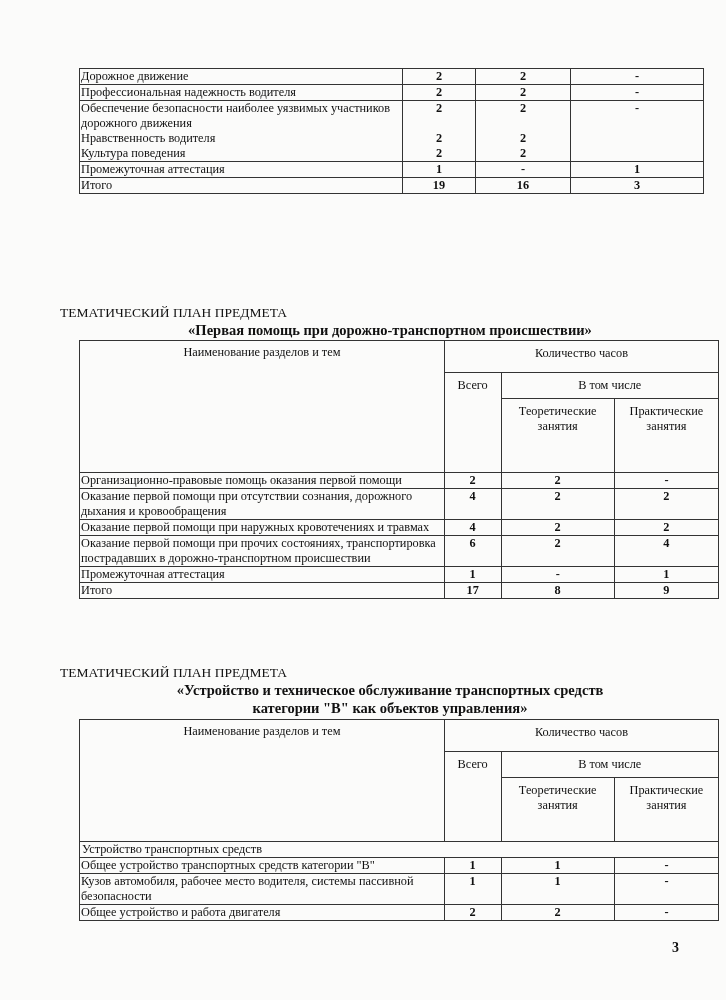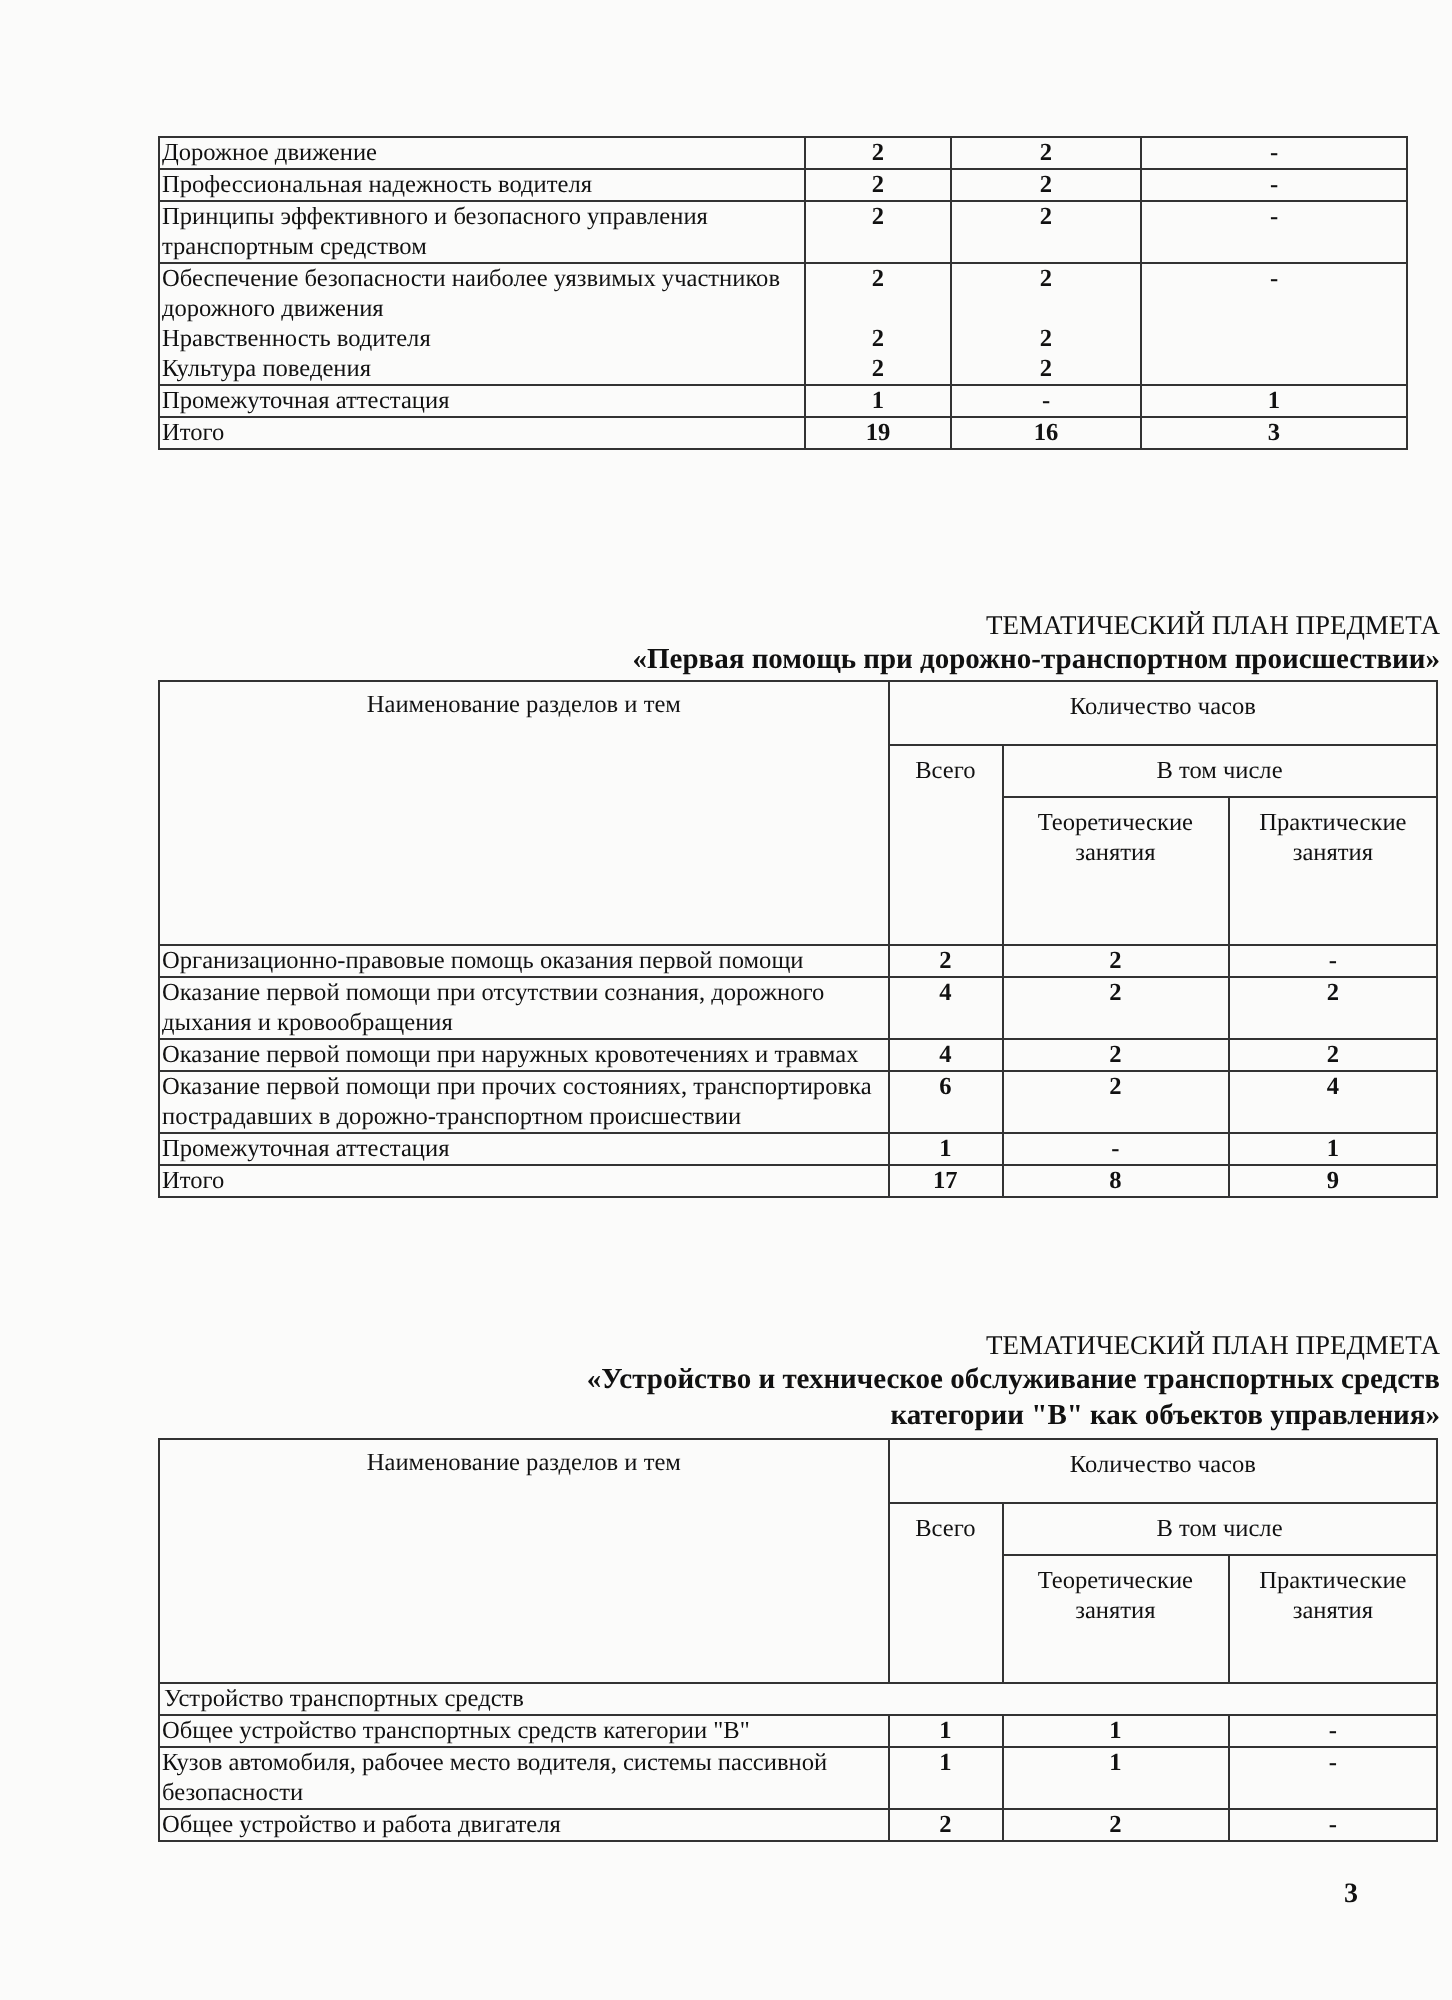--- a/index.html
+++ b/index.html
@@ -19,25 +19,25 @@
   .tbl1 col.c2 { width: 73px; }
   .tbl1 col.c3 { width: 95px; }
   .tbl1 col.c4 { width: 133px; }
   .tbl2 { top: 340px; width: 640px; }
   .tbl3 { top: 719px; width: 640px; }
   .tbl2 col.c1, .tbl3 col.c1 { width: 354px; }
   .tbl2 col.c2, .tbl3 col.c2 { width: 55px; }
   .tbl2 col.c3, .tbl3 col.c3 { width: 110px; }
   .tbl2 col.c4, .tbl3 col.c4 { width: 101px; }
   .section-title {
-    position: absolute; left: 60px; width: 660px; text-align: right;
+    position: absolute; left: 60px; width: 660px; text-align: left;
     font-size: 13.5px; line-height: 16px;
   }
   .section-sub {
-    position: absolute; left: 60px; width: 660px; text-align: right;
+    position: absolute; left: 60px; width: 660px; text-align: center;
     font-size: 14.5px; line-height: 17px; font-weight: bold;
   }
   .page-number { position: absolute; left: 672px; top: 940px; font-size: 14px; font-weight: bold; }
   td.section-row { }
 </style>
 </head>
 <body>
 
 <table class="tbl1">
   <colgroup>
@@ -53,26 +53,20 @@
       <td class="num">2</td>
       <td class="num">-</td>
     </tr>
     <tr>
       <td class="name">Профессиональная надежность водителя</td>
       <td class="num">2</td>
       <td class="num">2</td>
       <td class="num">-</td>
     </tr>
     <tr>
-      <td class="name">Принципы эффективного и безопасного управления транспортным средством</td>
-      <td class="num">2</td>
-      <td class="num">2</td>
-      <td class="num">-</td>
-    </tr>
-    <tr>
       <td class="name">
         <div>Обеспечение безопасности наиболее уязвимых участников дорожного движения</div>
         <div>Нравственность водителя</div>
         <div>Культура поведения</div>
       </td>
       <td class="num">
         <div>2</div>
         <div style="height:15px"></div>
         <div>2</div>
         <div>2</div>

